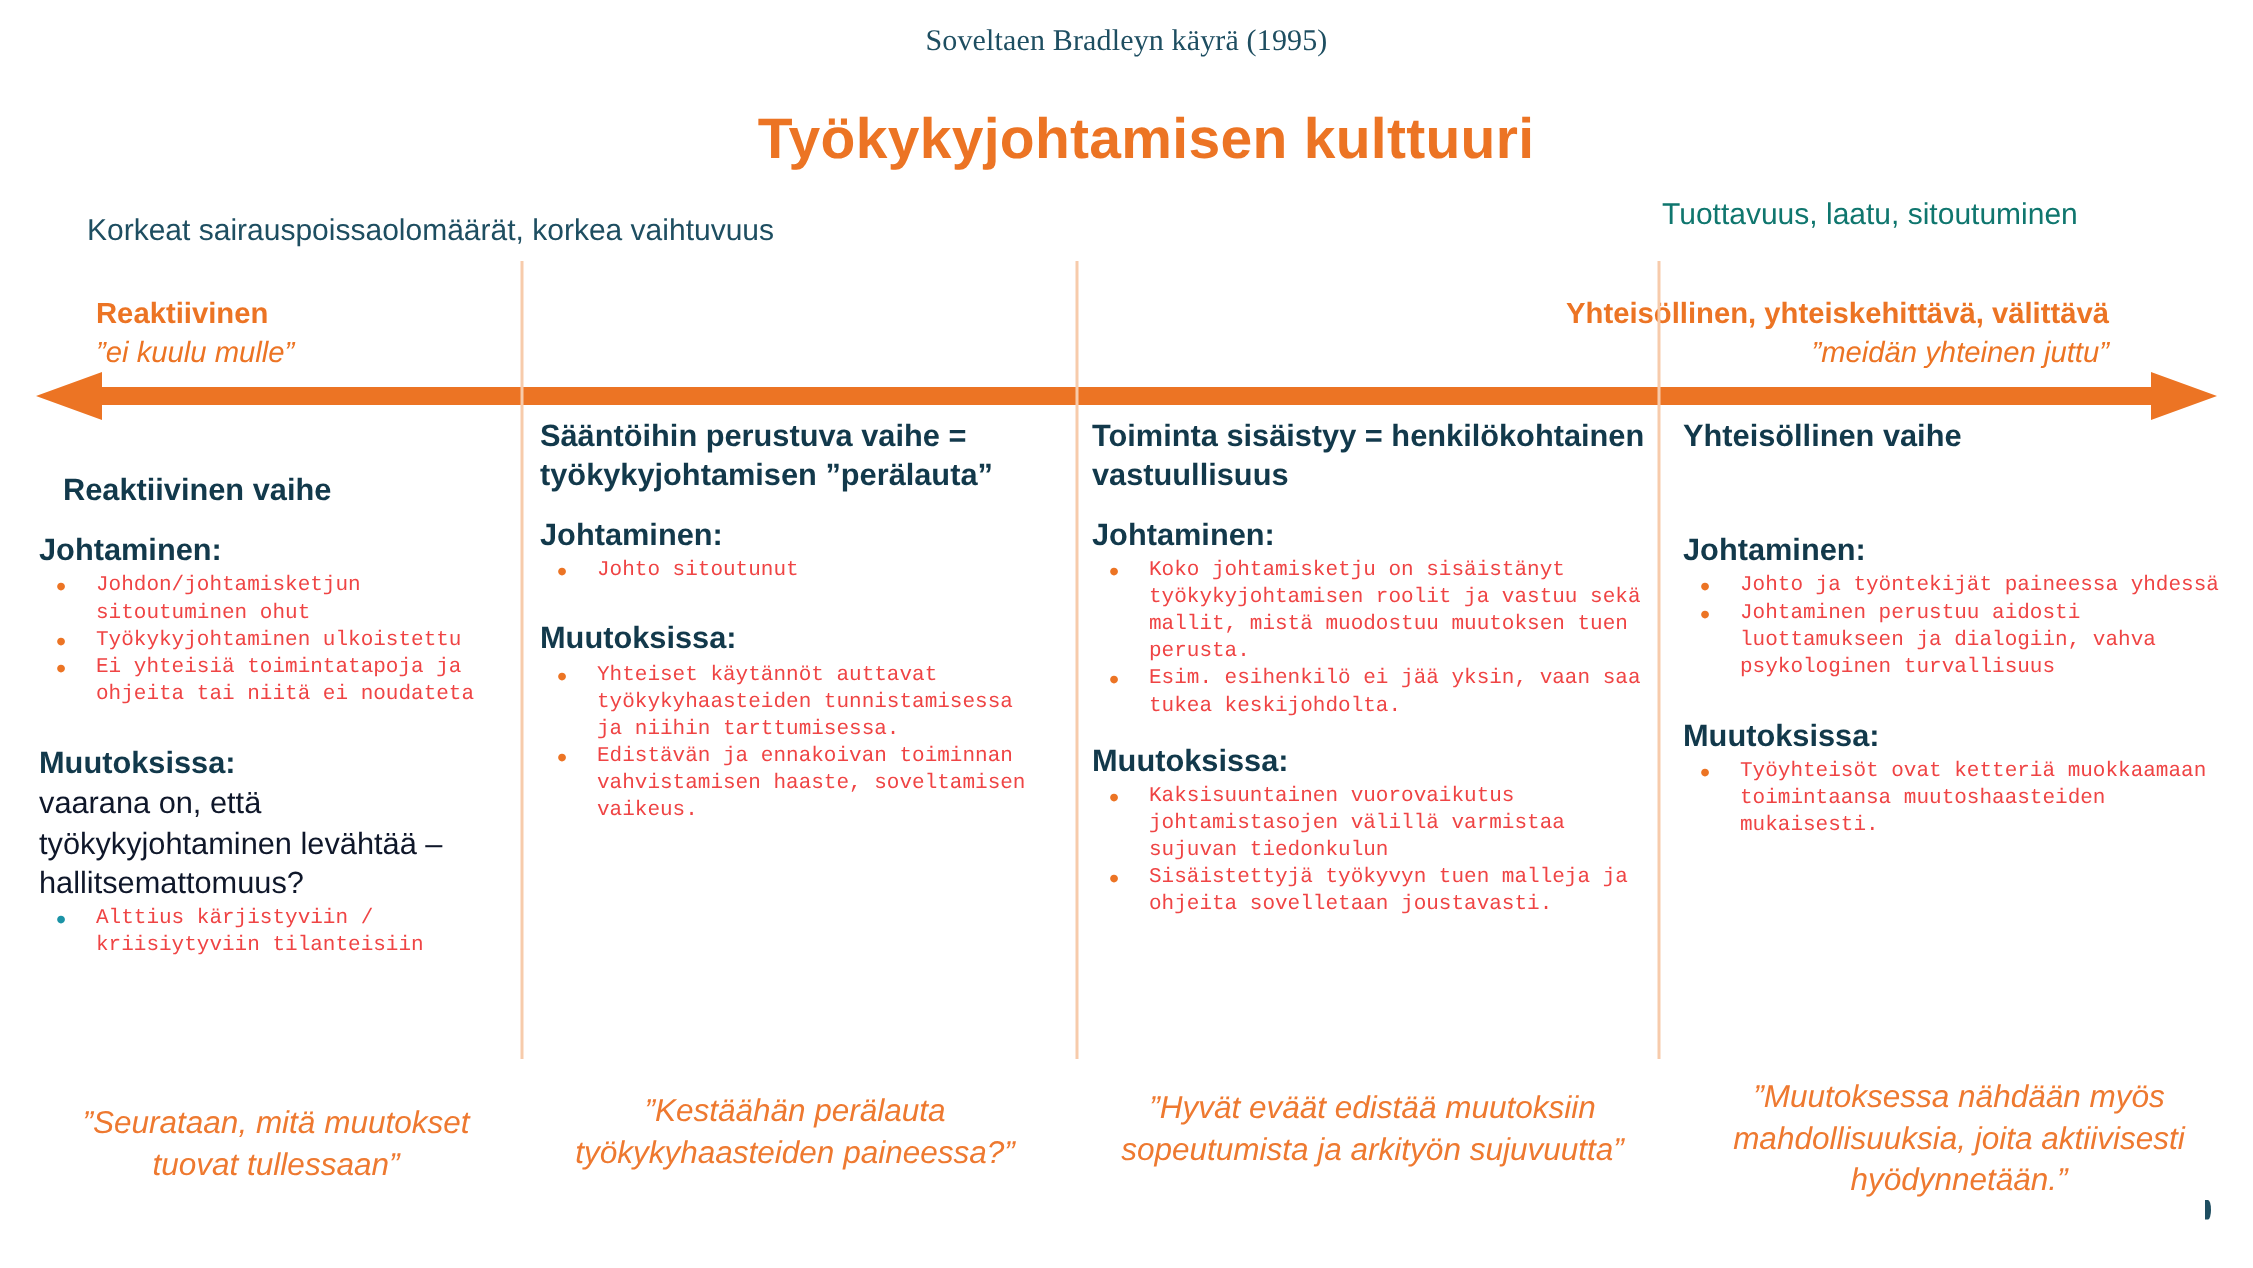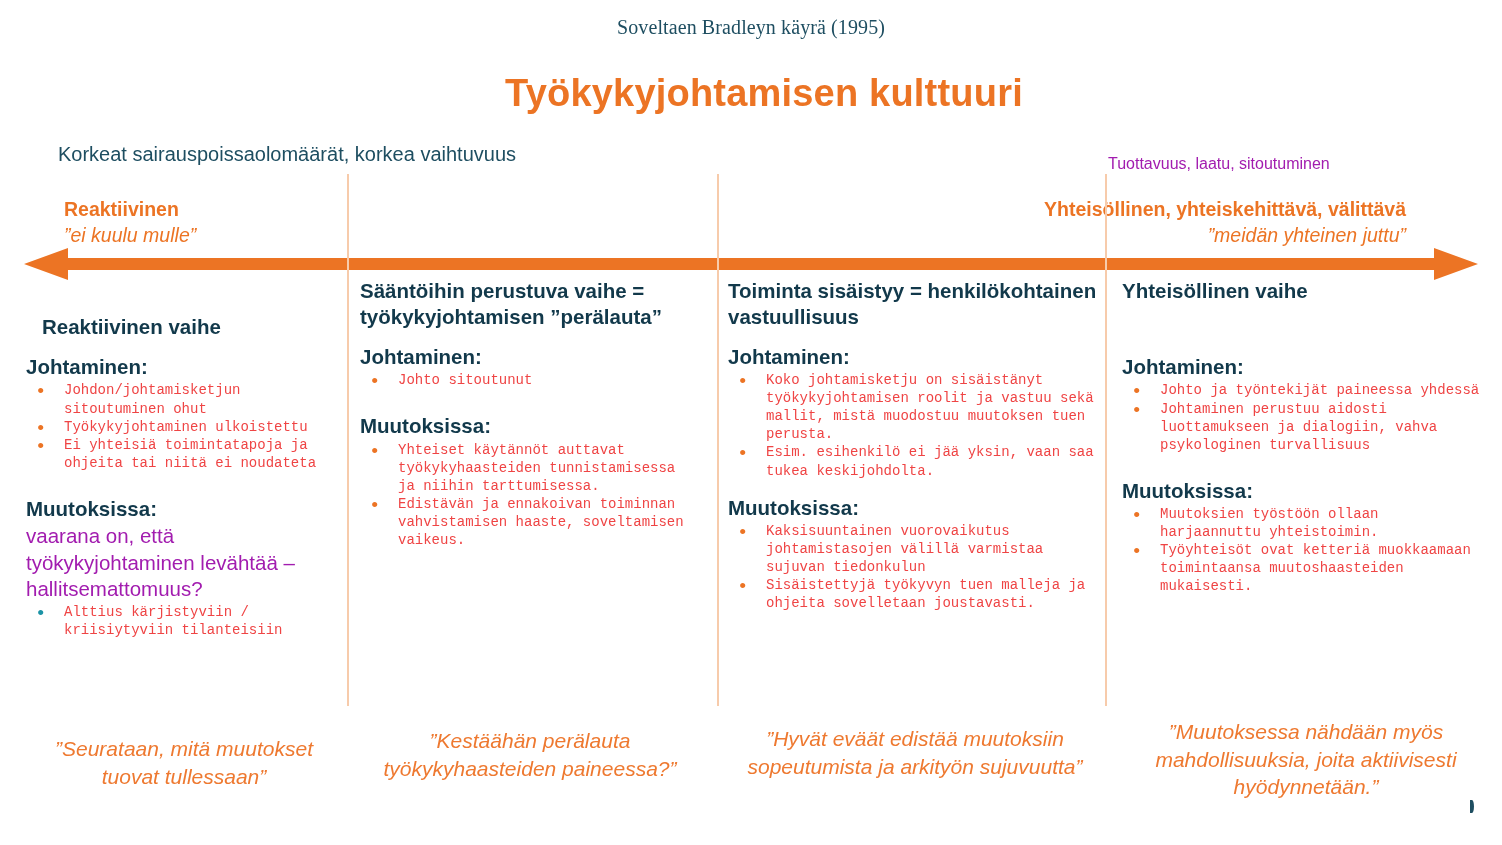--- a/index.html
+++ b/index.html
@@ -47,24 +47,24 @@
   
   .axis-label-left {
     position: absolute;
     top: 143px;
     left: 58px;
     font-size: 20px;
     color: #1E4E61;
   }
   .axis-label-right {
     position: absolute;
-    top: 155px;
+    top: 132px;
     left: 1108px;
-    font-size: 16px;
-    color: #a21caf;
+    font-size: 20px;
+    color: #0f766e;
   }
 
   .pole {
     position: absolute;
     font-size: 19.5px;
     line-height: 1.34;
   }
   .pole .pole-title {
     font-weight: bold;
     color: #EC7424;
@@ -136,21 +136,21 @@
   }
   .sec-title {
     font-size: 20.5px;
     font-weight: bold;
     color: #12394B;
     line-height: 1.3;
     margin-bottom: 1px;
   }
   .sec-lead {
     font-size: 20.5px;
-    color: #a21caf;
+    color: #0f172a;
     line-height: 1.29;
   }
   ul.blist {
     list-style: none;
     margin: 0;
     padding: 0;
   }
   ul.blist li {
     position: relative;
     padding-left: 38px;
@@ -293,21 +293,20 @@
         <div class="sec-title">Johtaminen:</div>
         <ul class="blist">
           <li>Johto ja työntekijät paineessa yhdessä</li>
           <li>Johtaminen perustuu aidosti luottamukseen ja dialogiin, vahva psykologinen turvallisuus</li>
         </ul>
       </div>
       <div class="gap"></div>
       <div class="sec">
         <div class="sec-title">Muutoksissa:</div>
         <ul class="blist">
-          <li>Muutoksien työstöön ollaan harjaannuttu yhteistoimin.</li>
           <li>Työyhteisöt ovat ketteriä muokkaamaan toimintaansa muutoshaasteiden mukaisesti.</li>
         </ul>
       </div>
     </div>
 
   </div>
 
   <div class="quote q0">”Seurataan, mitä muutokset tuovat tullessaan”</div>
   <div class="quote q1">”Kestäähän perälauta työkykyhaasteiden paineessa?”</div>
   <div class="quote q2">”Hyvät eväät edistää muutoksiin sopeutumista ja arkityön sujuvuutta”</div>

